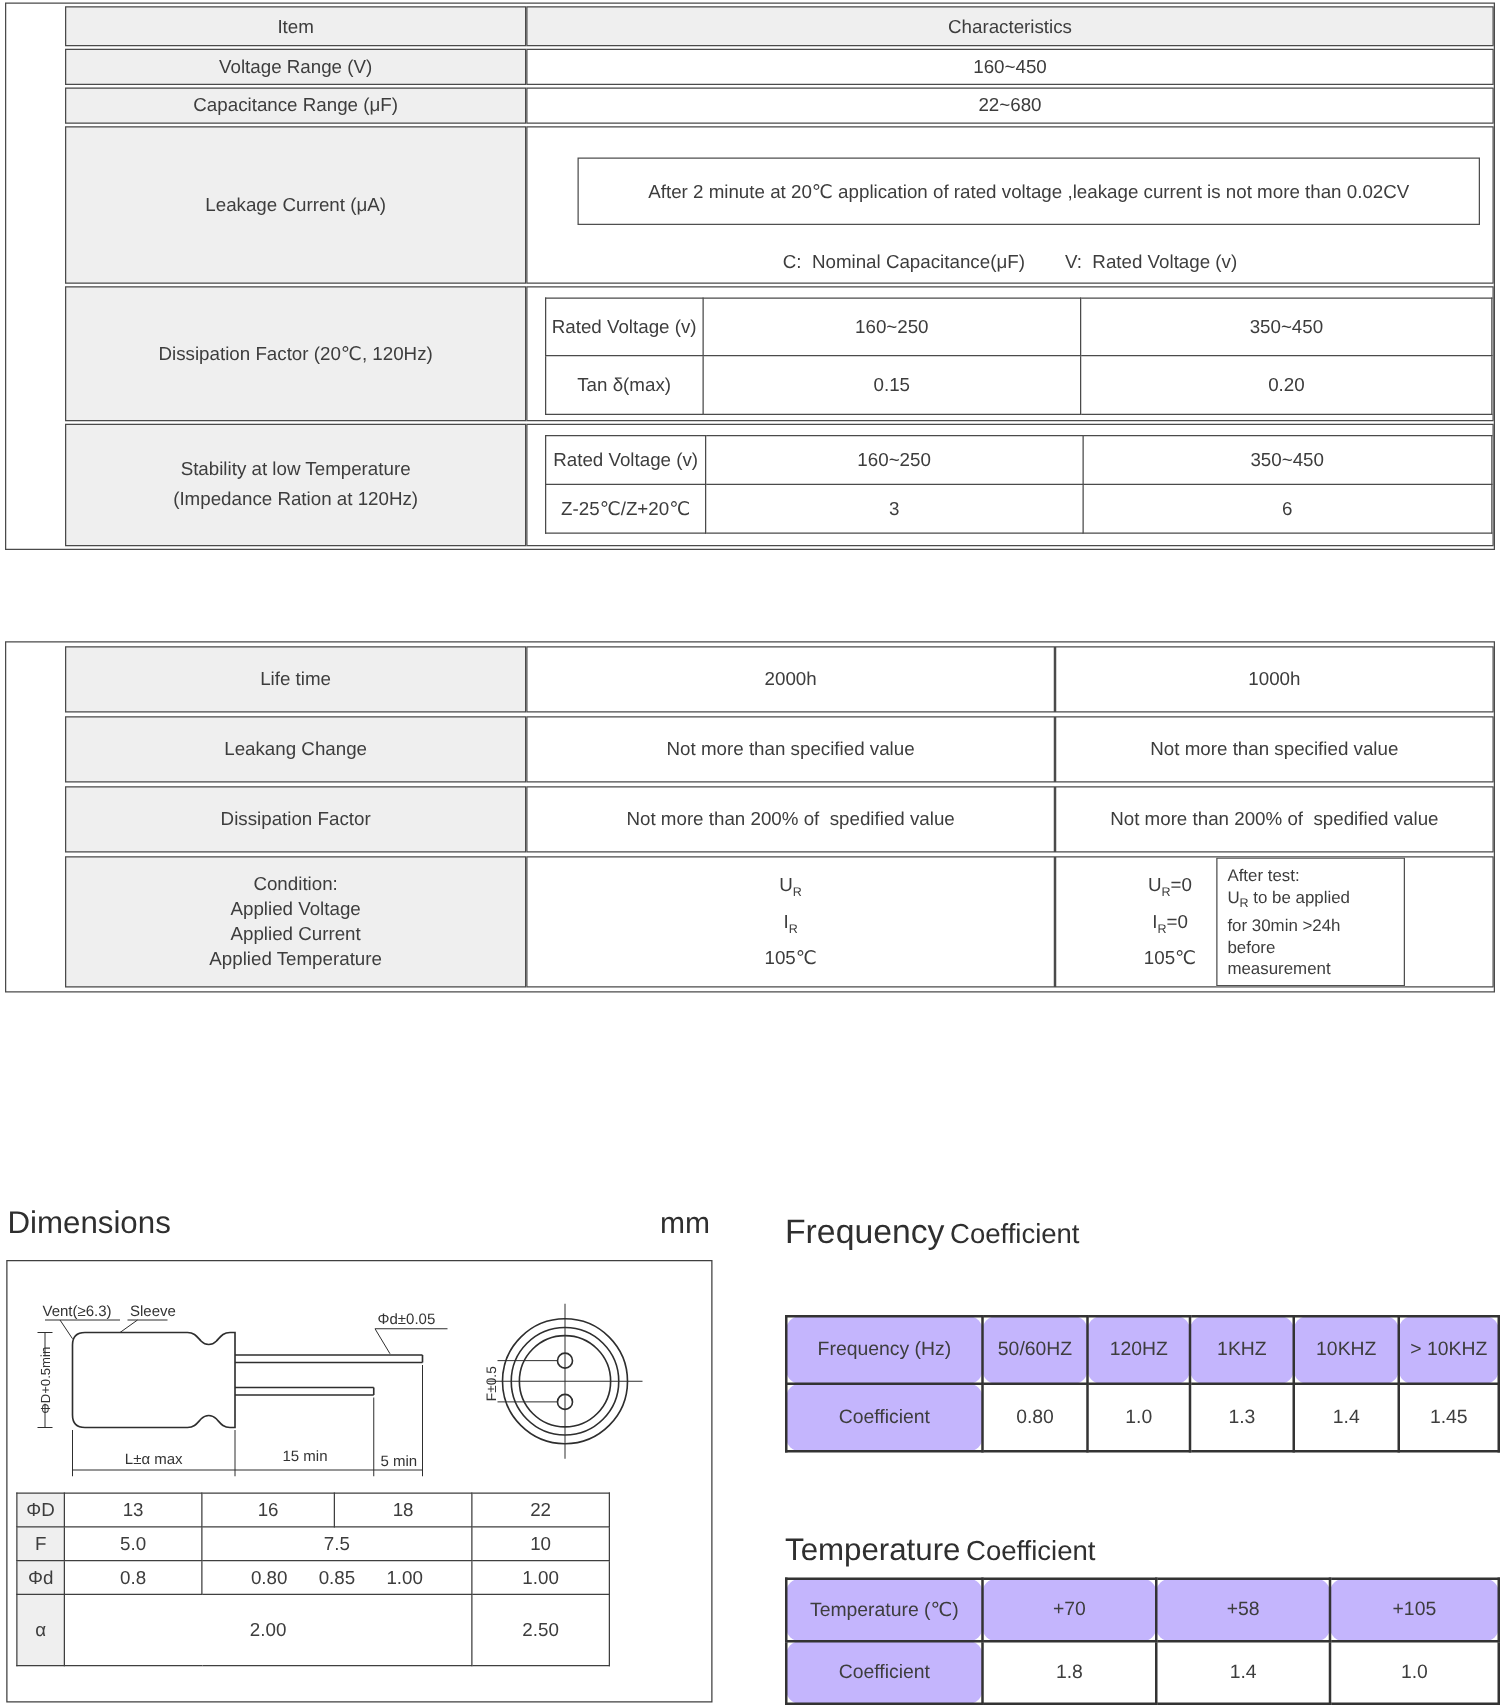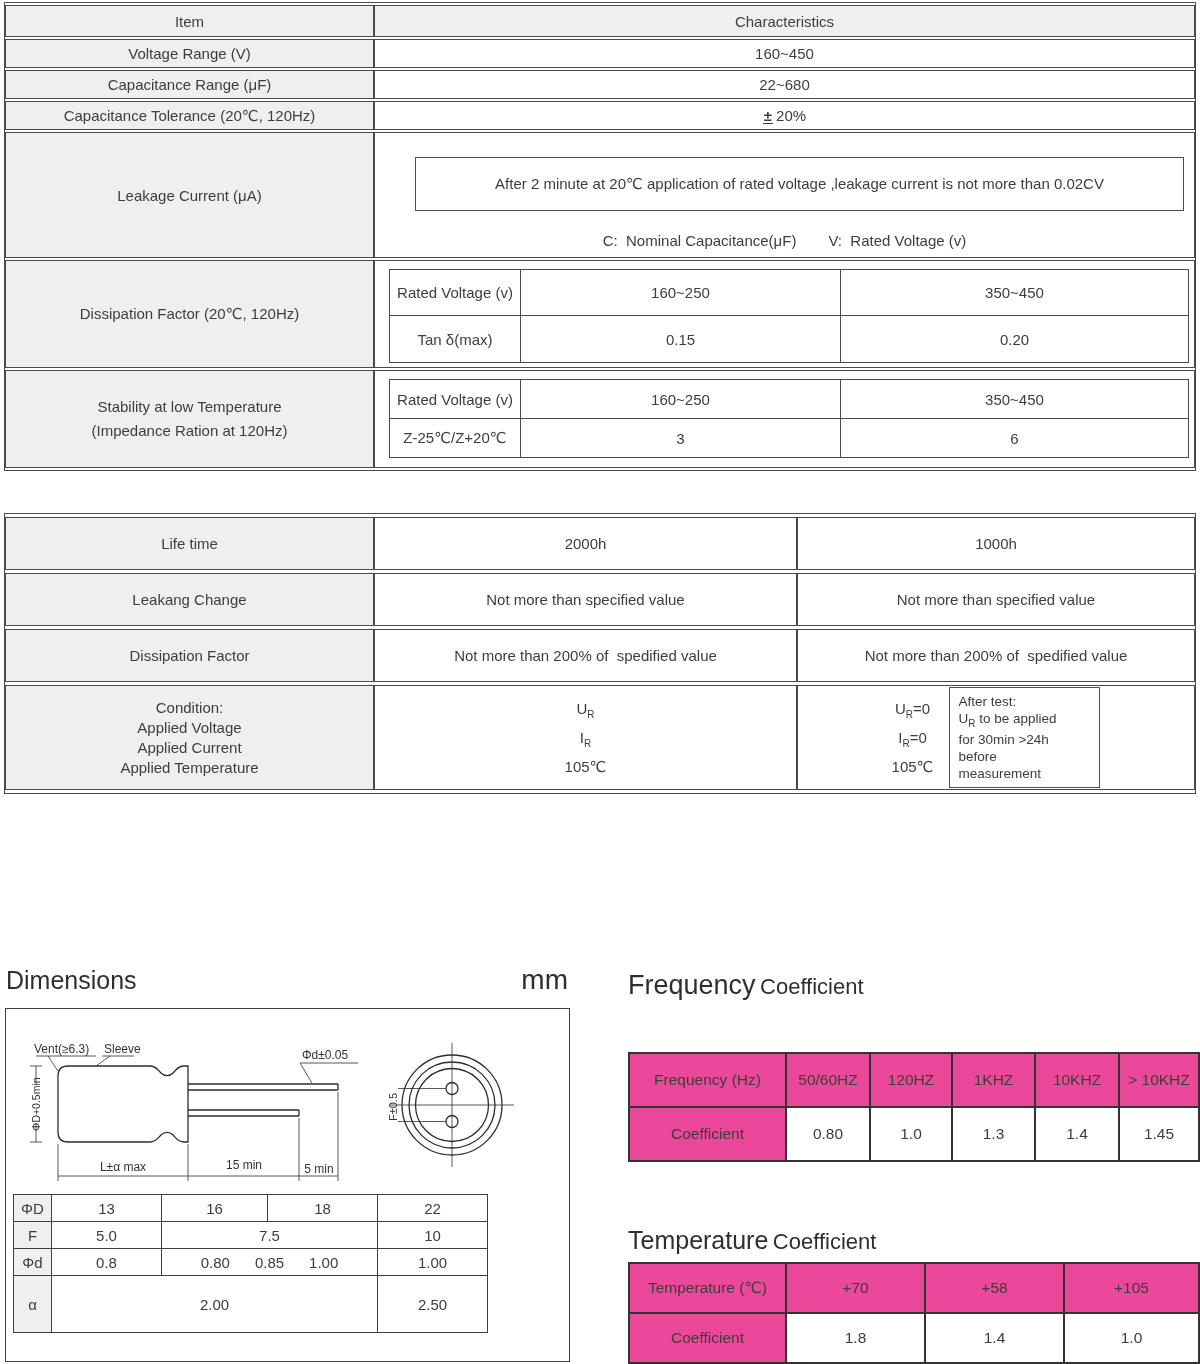--- a/index.html
+++ b/index.html
@@ -1,18 +1,18 @@
 <!DOCTYPE html>
 <html><head>
 <meta charset="utf-8">
 <style>
   html,body{margin:0;padding:0;background:#fff;}
   .page{position:relative;width:1200px;height:1364px;background:#fff;overflow:hidden;
         font-family:"Liberation Sans","DejaVu Sans",sans-serif;color:#3d3d3d;}
-  table{border-collapse:separate;background:#fff;}
+  table{border-collapse:separate;background:#fff;padding-left:47px;}
   td{border:1px solid #4a4a4a;text-align:center;vertical-align:middle;font-size:15px;background:#fff;padding:0;}
   .g{background:#efefef;}
   .pre{white-space:pre;}
   .pm{font-weight:bold;border-bottom:1.6px solid #3d3d3d;padding:0 1px;line-height:1;display:inline-block;margin-right:3px;}
 
   
   .spec{position:absolute;left:4px;top:2px;width:1192px;border-spacing:0 2px;border:1px solid #4a4a4a;}
   .lk-box{margin:24px 10px 0 40px;height:52px;border:1.5px solid #4f4f4f;display:flex;align-items:center;justify-content:center;font-size:15px;}
   .lk-note{margin-top:21px;text-align:center;font-size:15px;}
   .lk-note .gap{display:inline-block;width:32px;}
@@ -23,39 +23,39 @@
   .life{position:absolute;left:4px;top:513px;width:1192px;border-spacing:0 3px;border:1px solid #4a4a4a;}
   .cond-left div{line-height:20px;}
   .cl div{line-height:23px;}
   .shelf-wrap{display:flex;align-items:center;justify-content:center;gap:16px;}
   .note-box{width:134px;border:1.5px solid #4f4f4f;padding:5px 7px 5px 8px;text-align:left;font-size:13.5px;line-height:17px;background:#fff;}
   sub{font-size:10px;}
 
   
   .dim-head{position:absolute;left:6px;top:964px;width:562px;display:flex;justify-content:space-between;align-items:baseline;color:#2f2f2f;text-align:right;}
   .dim-head .t{font-size:25px;}
-  .dim-head .u{font-size:28px;}
+  .dim-head .u{font-size:24px;}
   .dim-box{position:absolute;left:5px;top:1008px;width:563px;height:352px;border:1.5px solid #3f3f3f;background:#fff;}
   .dim-box svg{display:block;}
   .dimtab{position:absolute;left:7px;top:185px;border-collapse:collapse;}
   .dimtab td{border:1.5px solid #3f3f3f;font-size:15px;}
   .drawing text{font-size:12px;fill:#333;font-family:"Liberation Sans","DejaVu Sans",sans-serif;}
   .s{stroke:#2e2e2e;stroke-width:1.3;fill:none;}
   .thin{stroke:#2e2e2e;stroke-width:0.8;fill:none;}
 
   
   .fc-title{position:absolute;left:628px;top:970px;color:#2f2f2f;}
   .fc-title .b{font-size:27px;}
   .fc-title .s2{font-size:22px;}
   .tc-title{position:absolute;left:628px;top:1226px;color:#2f2f2f;}
   .tc-title .b{font-size:25px;}
   .tc-title .s2{font-size:22px;}
   .coef{border-collapse:collapse;position:absolute;}
   .coef td{border:2px solid #333;font-size:15.5px;}
-  .coef .g{background:#ec4899;}
+  .coef .g{background:#c4b5fd;border-radius:11px;}
   .freq{left:628px;top:1052px;}
   .temp{left:628px;top:1262px;}
 </style>
 </head>
 <body>
 
 <div class="page">
 
   <table class="spec">
     <colgroup>
@@ -67,24 +67,20 @@
       <td class="g" style="height:30px">Item</td>
       <td class="g">Characteristics</td>
     </tr>
     <tr>
       <td class="g" style="height:27px">Voltage Range (V)</td>
       <td>160~450</td>
     </tr>
     <tr>
       <td class="g" style="height:27px">Capacitance Range (μF)</td>
       <td>22~680</td>
-    </tr>
-    <tr>
-      <td class="g" style="height:27px">Capacitance Tolerance (20℃,  120Hz)</td>
-      <td><span class="pm">±</span><span>20%</span></td>
     </tr>
     <tr>
       <td class="g" style="height:124px">Leakage Current (μA)</td>
       <td style="vertical-align:top">
         <div class="lk-box">
               <span>After 2 minute at 20℃ application of rated voltage ,leakage current is not more than 0.02CV</span>
             </div>
         <div class="lk-note">
           <span class="pre">C:  Nominal Capacitance(μF)</span><span class="gap"></span><span class="pre">V:  Rated Voltage (v)</span>
         </div>

